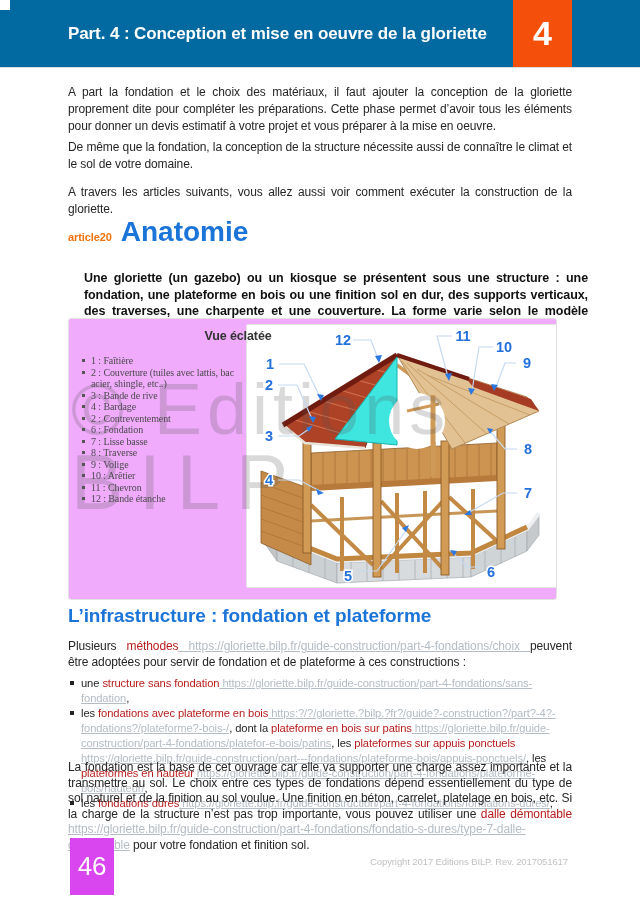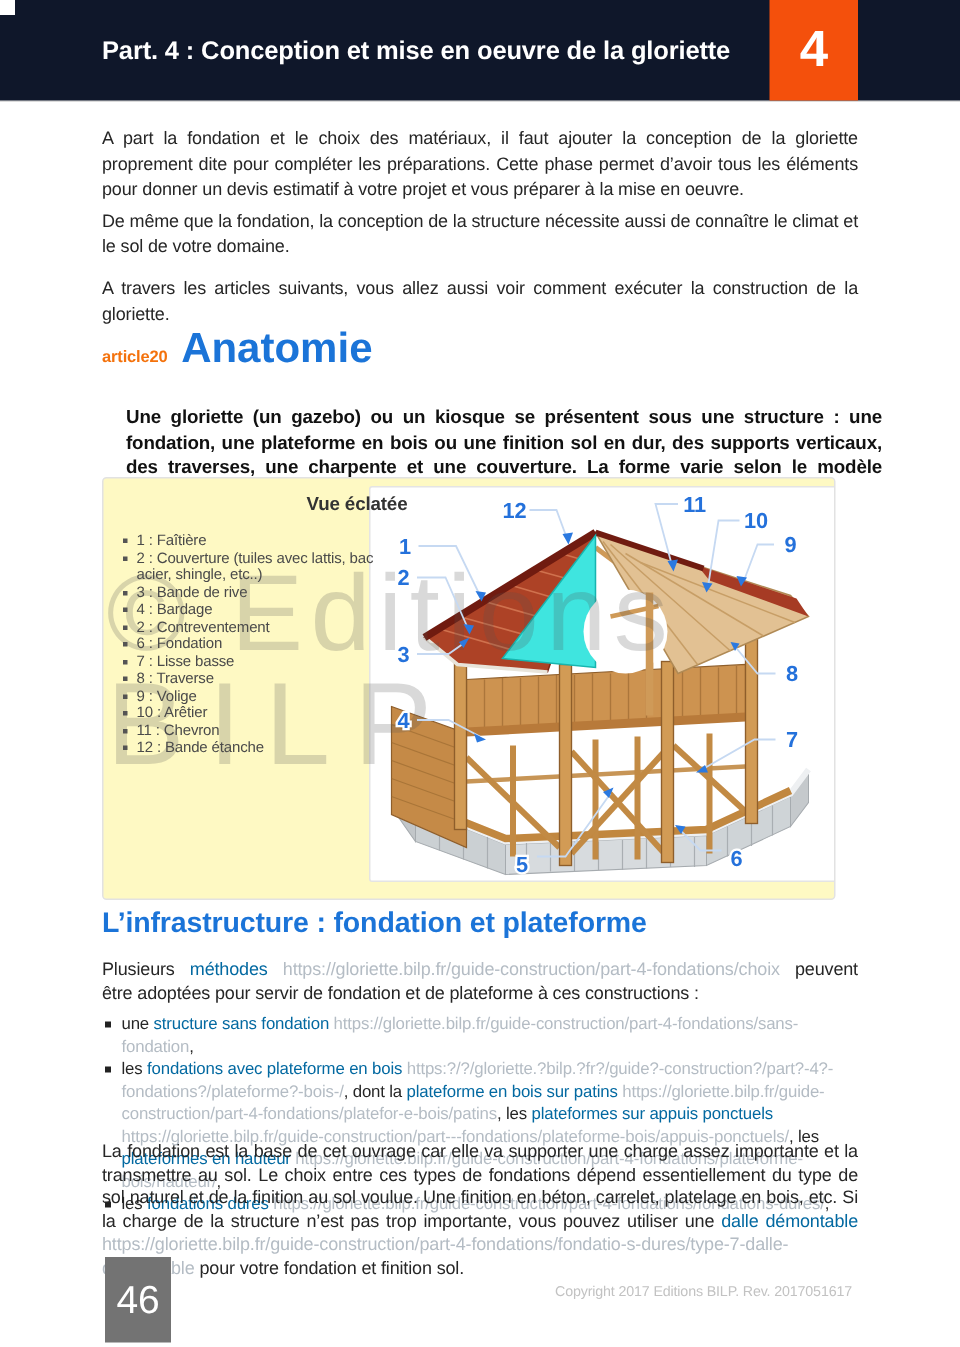--- a/index.html
+++ b/index.html
@@ -1,45 +1,45 @@
 <!DOCTYPE html>
 <html><head>
 <meta charset="utf-8">
 <style>
   html,body{margin:0;padding:0;background:#fff;}
   .page{position:relative;width:640px;height:898px;background:#fff;overflow:hidden;
         font-family:"Liberation Sans",sans-serif;color:#222;letter-spacing:-0.1px;}
 
   
-  .chapter-header{position:absolute;left:0;top:0;width:640px;height:67px;background:#0f172a;
+  .chapter-header{position:absolute;left:0;top:0;width:640px;height:67px;background:#0369a1;
                   border-bottom:1px solid #dcdcdc;}
   .corner-notch{position:absolute;left:0;top:0;width:10px;height:10px;background:#fff;}
   .header-title{position:absolute;left:68px;top:0;height:67px;display:flex;align-items:center;
                 color:#fff;font-size:17px;font-weight:bold;}
   .chapter-badge{position:absolute;left:513px;top:0;width:59px;height:67px;background:#F4500C;
                  color:#fff;font-size:34px;font-weight:bold;display:flex;align-items:center;justify-content:center;}
 
   
   .body-p{position:absolute;left:68px;width:504px;margin:0;font-size:12px;line-height:17px;
           text-align:justify;color:#262626;}
   .p1{top:84px;} .p2{top:139px;} .p3{top:184px;}
 
   .article-head{position:absolute;left:68px;top:216px;display:flex;align-items:baseline;gap:9px;}
   .article-tag{color:#F4720C;font-size:11px;font-weight:bold;text-align:right;}
   .article-title{margin:0;color:#1B74D8;font-size:28px;font-weight:bold;letter-spacing:0;}
   .lead{position:absolute;left:68px;top:254px;width:504px;margin:16px;font-size:12.5px;line-height:16.5px;
         font-weight:bold;text-align:justify;color:#111;}
 
   
   .exploded{position:absolute;left:68px;top:318px;width:489px;height:282px;margin:0;
-            background:#fef9c3;border:1px solid #e2e2e2;border-radius:3px;overflow:hidden;box-sizing:border-box;}
+            background:#f0abfc;border:1px solid #e2e2e2;border-radius:3px;overflow:hidden;box-sizing:border-box;}
   .fig-title{position:absolute;left:104px;top:10px;width:130px;text-align:center;
              font-size:12.5px;font-weight:bold;color:#333;z-index:2;}
   .parts{position:absolute;left:12px;top:36px;width:170px;margin:0;padding:0;list-style:none;
-         font-size:10px;line-height:11.5px;color:#4a4a4a;z-index:2;}
+         font-size:10px;line-height:11.5px;color:#4a4a4a;z-index:2;font-family:Liberation Serif, serif;}
   .parts li{position:relative;padding-left:10px;}
   .parts li::before{content:"";position:absolute;left:1px;top:4px;width:3px;height:3px;background:#555;}
   .fig-image{position:absolute;left:177px;top:5px;width:311px;height:262px;background:#fff;
              border:1px solid #e4e4e4;border-radius:2px;z-index:1;box-sizing:content-box;}
   .watermark{position:absolute;left:2px;top:54px;z-index:3;pointer-events:none;
              font-weight:normal;color:rgba(80,80,80,0.22);white-space:nowrap;}
   .watermark .wl1{display:block;font-size:72px;line-height:72px;letter-spacing:5px;}
   .watermark .wl2{display:block;font-size:78px;line-height:74px;letter-spacing:16px;}
   .callouts{position:absolute;left:0;top:0;z-index:4;}
   .co{font-family:"Liberation Sans",sans-serif;font-weight:bold;font-size:14.5px;fill:#2471DB;
@@ -48,25 +48,25 @@
   .ar{fill:#2B79E0;}
 
   
   .h2{position:absolute;left:68px;top:605px;margin:0;color:#1B74D8;font-size:19px;font-weight:bold;}
   .infra-intro{top:639px;font-size:12px;line-height:15.5px;}
   .links-list{position:absolute;left:68px;top:676px;width:504px;margin:0;padding:0;list-style:none;
               font-size:11.2px;line-height:15px;color:#262626;}
   .links-list li{position:relative;padding-left:13px;margin:0;}
   .links-list li::before{content:"";position:absolute;left:2px;top:5px;width:4px;height:4px;background:#222;}
   .outro{top:760px;font-size:12px;line-height:15.5px;}
-  .lnk{color:#0369a1;margin-top:18px;}
-  .url{color:#B4BCC4;}
-
-  
-  .page-num{position:absolute;left:70px;top:838px;width:44px;height:57px;background:#737373;
+  .lnk{color:#b91c1c;margin-top:18px;}
+  .url{color:#B4BCC4;text-decoration:underline;}
+
+  
+  .page-num{position:absolute;left:70px;top:838px;width:44px;height:57px;background:#d946ef;
             color:#fff;font-size:26px;display:flex;align-items:center;justify-content:center;}
   .copyright{position:absolute;right:72px;top:856px;font-size:9.5px;color:#c2c2c2;text-align:right;}
 </style>
 </head>
 <body>
 
 <div class="page">
 
   <header class="chapter-header">
     <div class="header-title">Part. 4 : Conception et mise en oeuvre de la gloriette</div>

